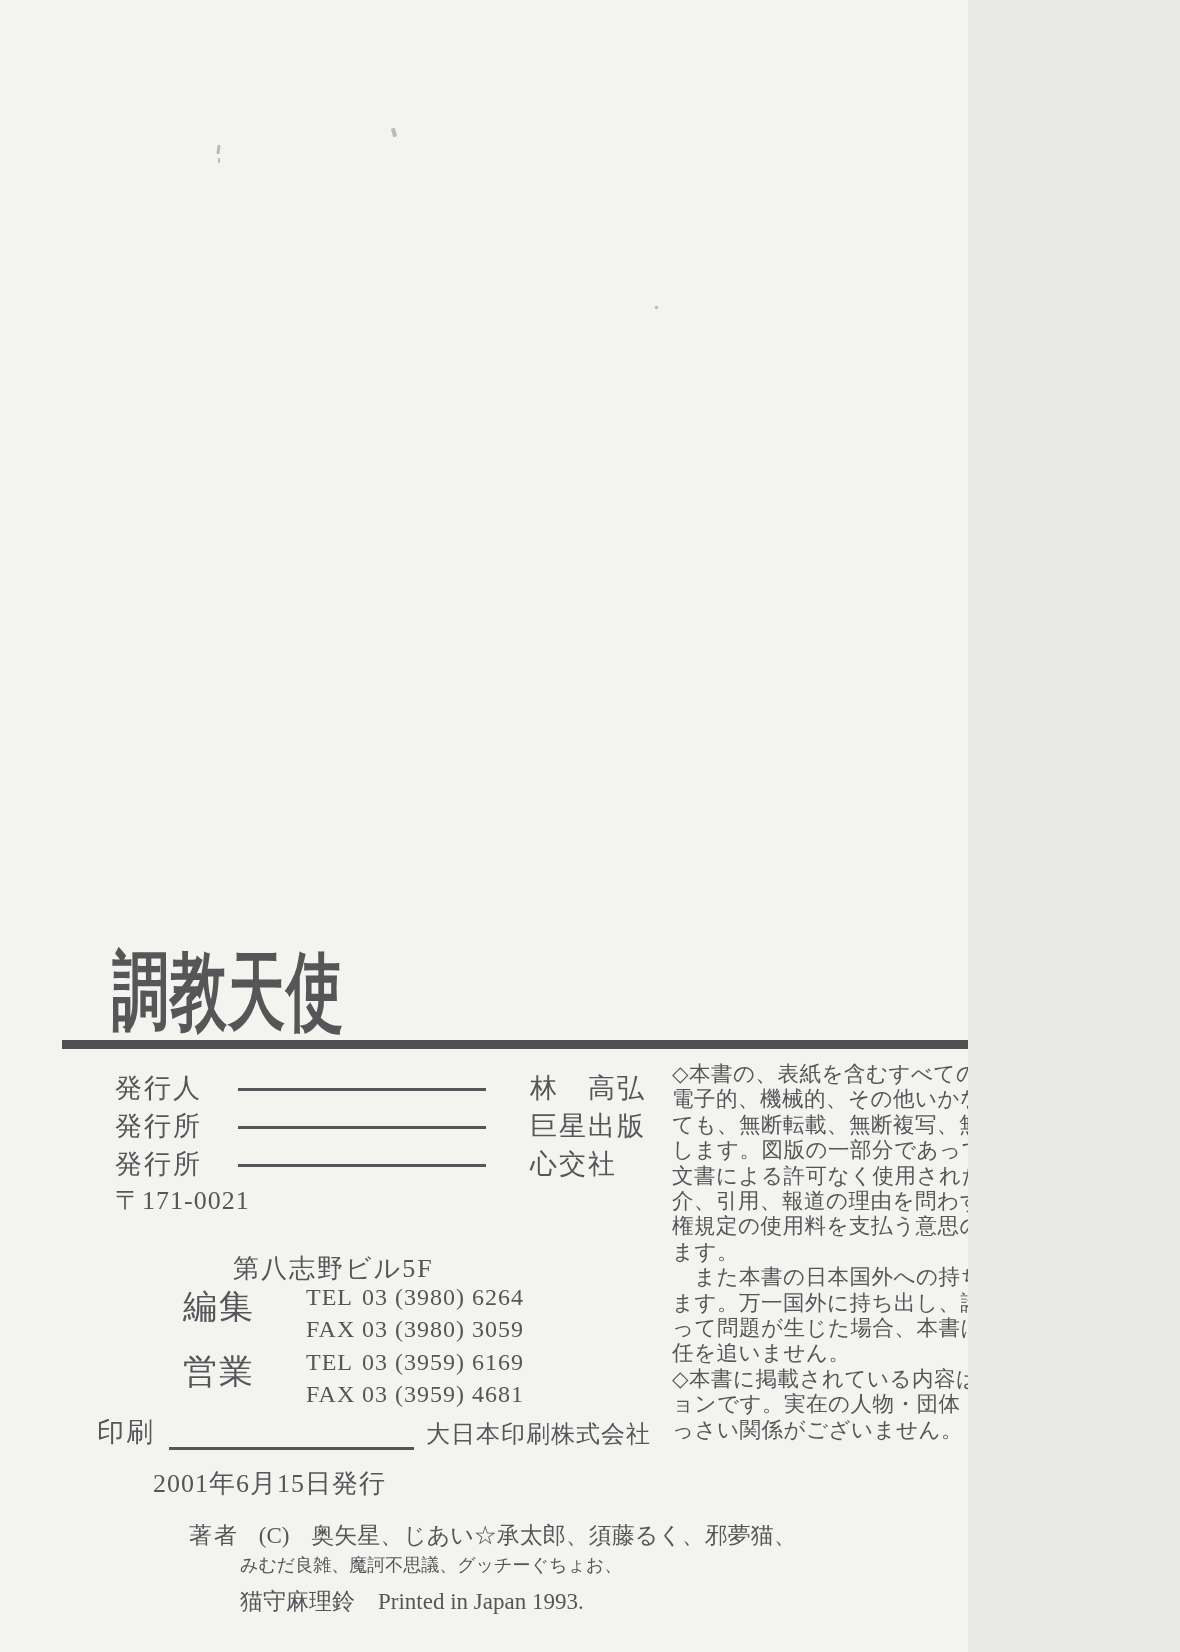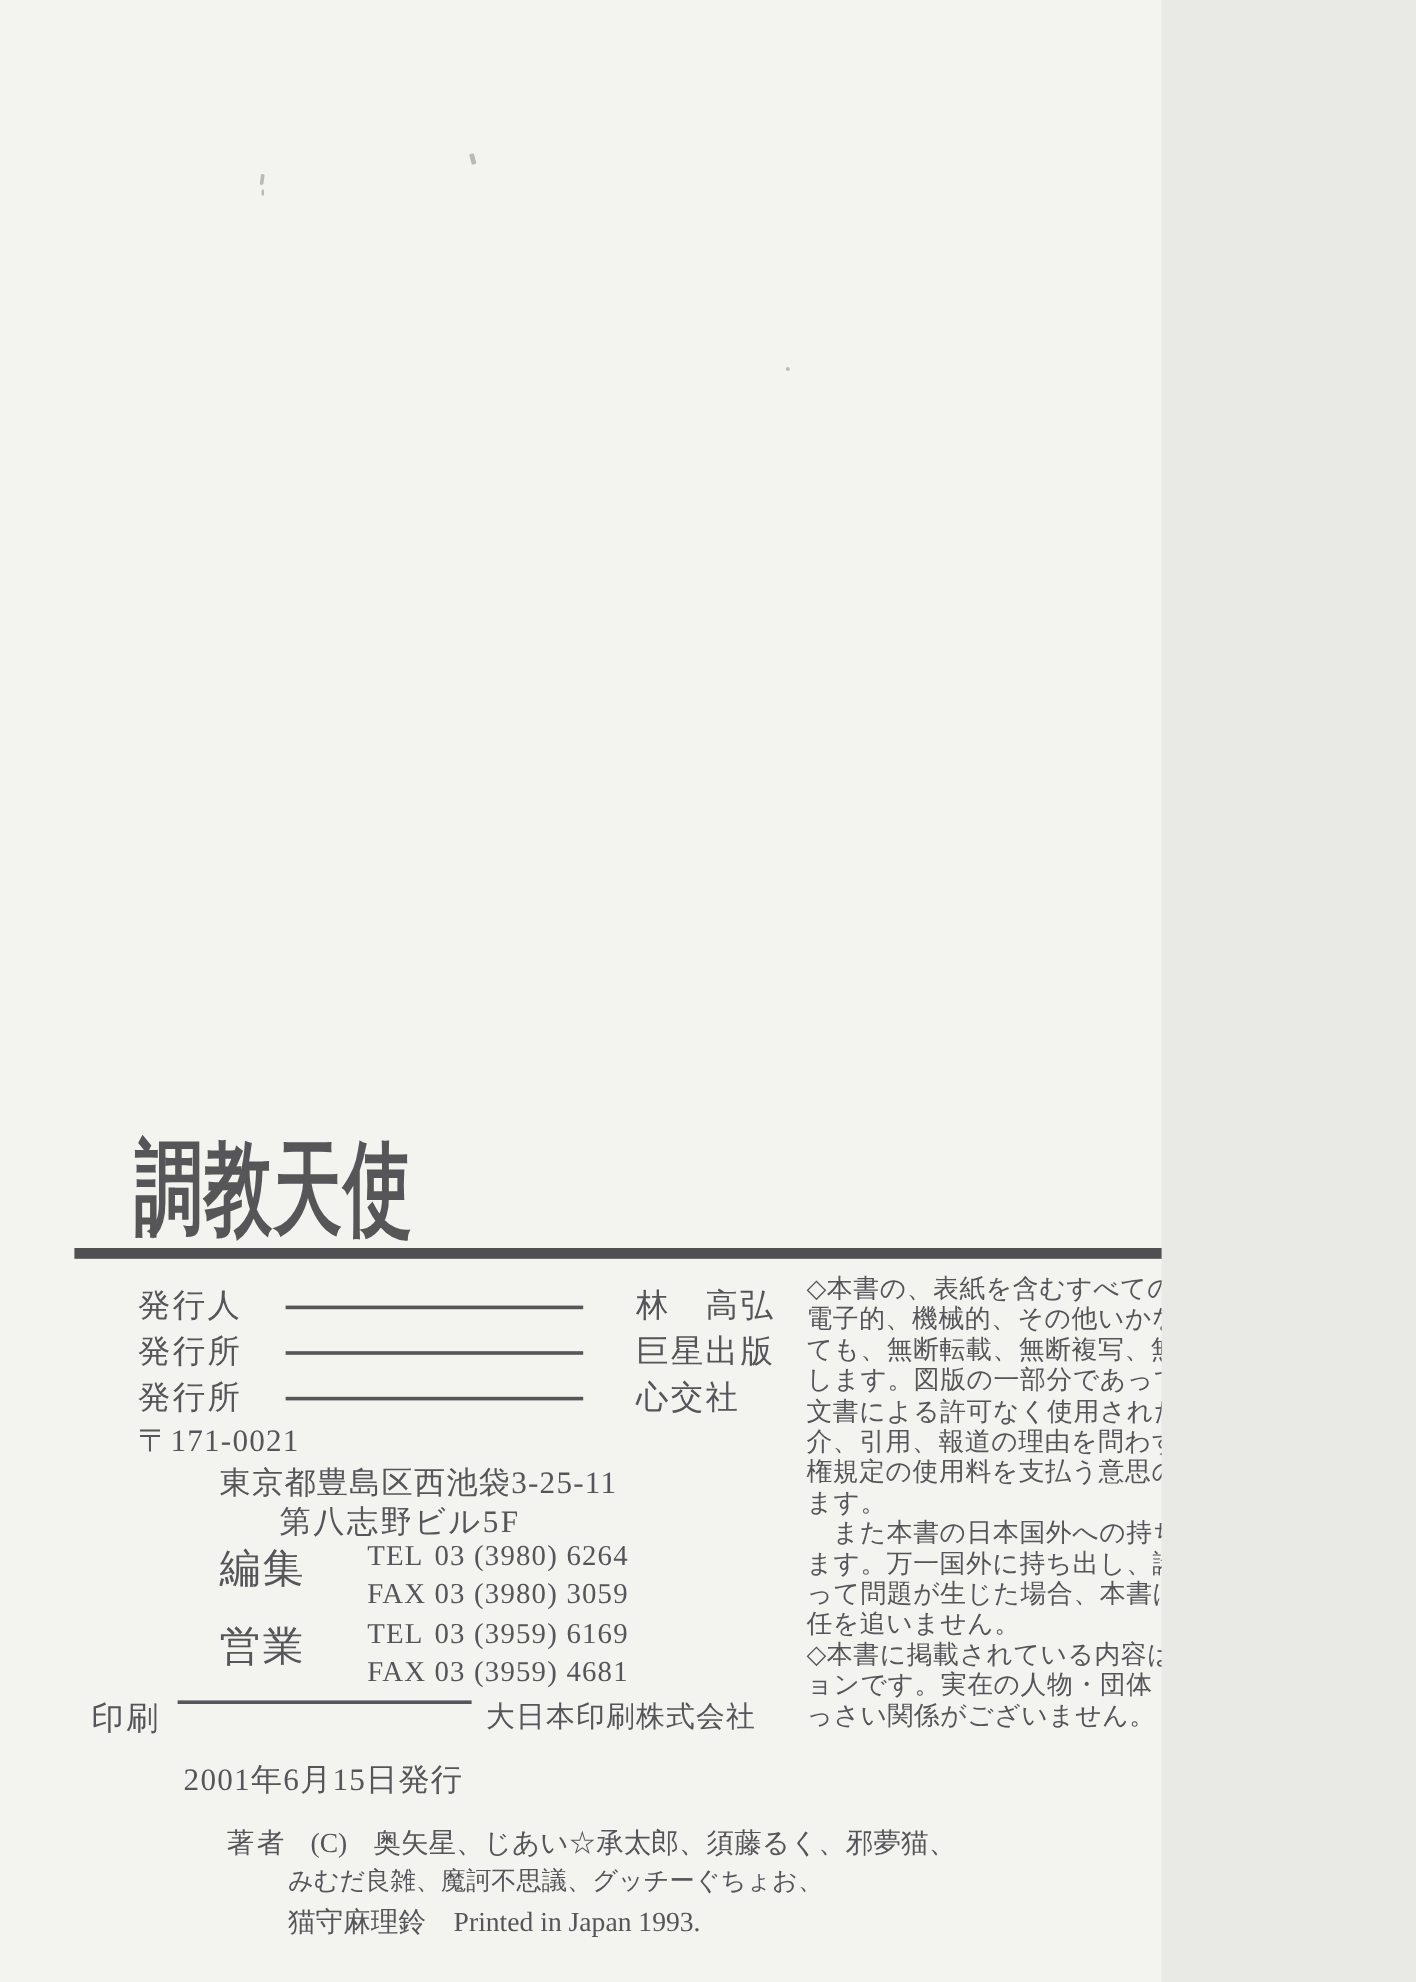--- a/index.html
+++ b/index.html
@@ -62,31 +62,31 @@
 
   .contact { left: 0; width: 100%; height: 32px; font-size: 24px; }
   .contact .dept  { position: absolute; left: 108px; font-size: 34px; letter-spacing: 2px; }
   .contact .ctype { position: absolute; left: 231px; letter-spacing: 1px; }
   .contact .cnum  { position: absolute; left: 287px; letter-spacing: 1px; }
   .contact-1 { top: 222px; }
   .contact-2 { top: 254px; }
   .contact-3 { top: 287px; }
   .contact-4 { top: 319px; }
 
-  .printer { display: flex; align-items: flex-start; left: 1px; top: 352px; }
+  .printer { display: flex; align-items: flex-end; left: 22px; top: 352px; }
   .printer .lbl { font-size: 27px; letter-spacing: 2px; }
   .printer .dash { width: 245px; margin-left: 14px; margin-top: 3px; }
   .printer .val { margin-left: 12px; font-size: 24px; letter-spacing: 1px; }
 
   .pubdate { left: 78px; top: 404px; font-size: 26px; letter-spacing: 1px; }
 
   .authors-r1 { left: 73px;  top: 458px; font-size: 23px; margin-left: 41px; }
   .authors-r1 .a-lbl  { letter-spacing: 2px; margin-right: 14px; }
   .authors-r1 .a-copy { margin-right: 16px; }
-  .authors-r2 { left: 165px; top: 491px; font-size: 21px; }
+  .authors-r2 { left: 165px; top: 491px; font-size: 18px; }
   .authors-r3 { left: 165px; top: 524px; font-size: 23px; }
 
   
   .notice {
     position: absolute; left: 672px; top: 1062px; width: 448px;
     font-size: 21.5px; line-height: 25.4px; letter-spacing: .5px;
     white-space: pre-line;
   }
 </style>
 </head>
@@ -114,21 +114,20 @@
       <span class="dash"></span>
       <span class="val">巨星出版</span>
     </div>
     <div class="row pub-row pub-r3">
       <span class="lbl">発行所</span>
       <span class="dash"></span>
       <span class="val">心交社</span>
     </div>
 
     <div class="row postal">〒171-0021</div>
-    <div class="row addr1">東京都豊島区西池袋3-25-11</div>
     <div class="row addr2">第八志野ビル5F</div>
 
     <div class="row contact contact-1">
       <span class="dept">編集</span>
       <span class="ctype">TEL</span>
       <span class="cnum">03 (3980) 6264</span>
     </div>
     <div class="row contact contact-2">
       <span class="dept"></span>
       <span class="ctype">FAX</span>

